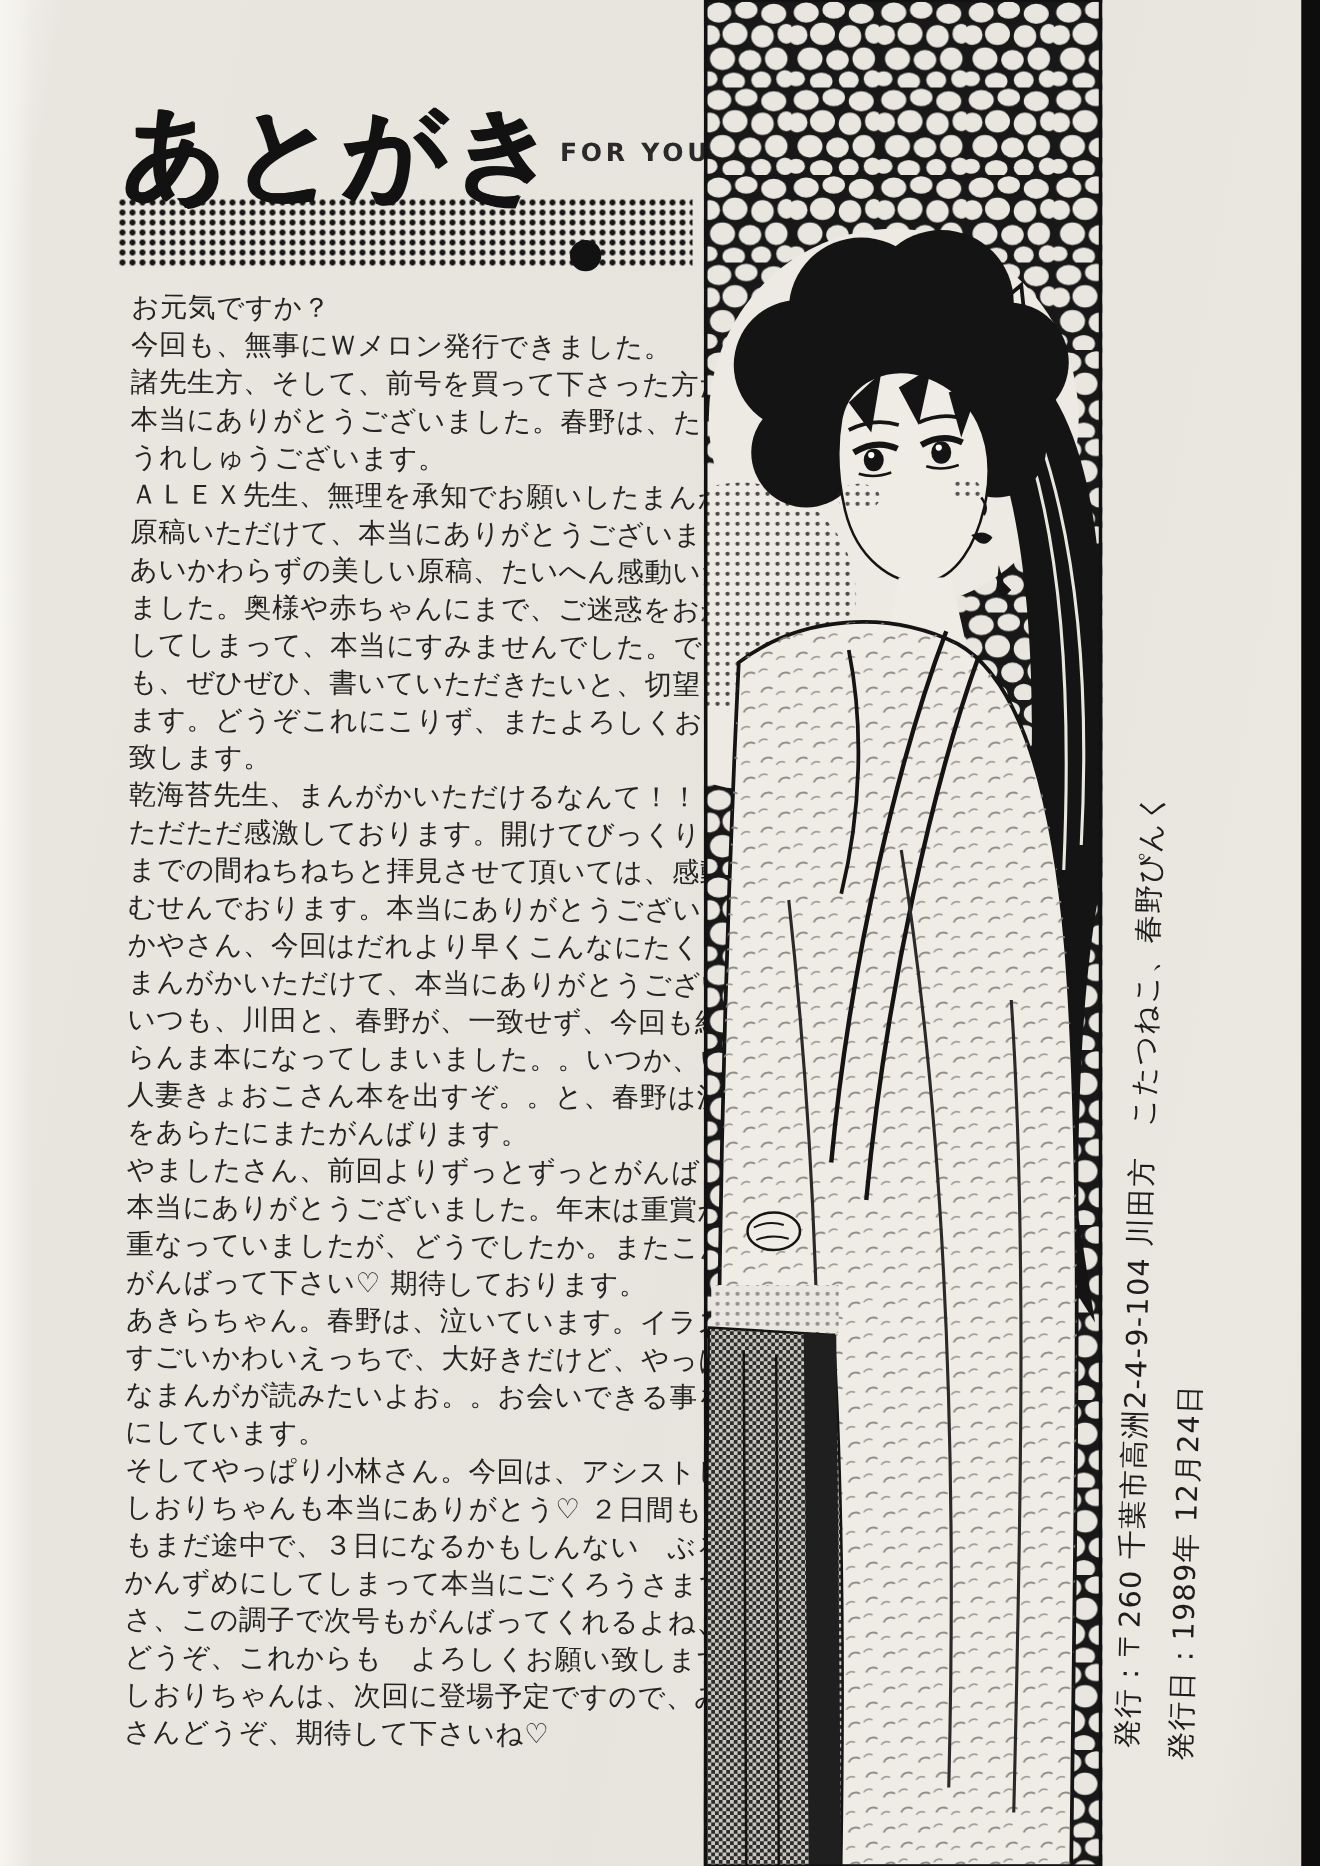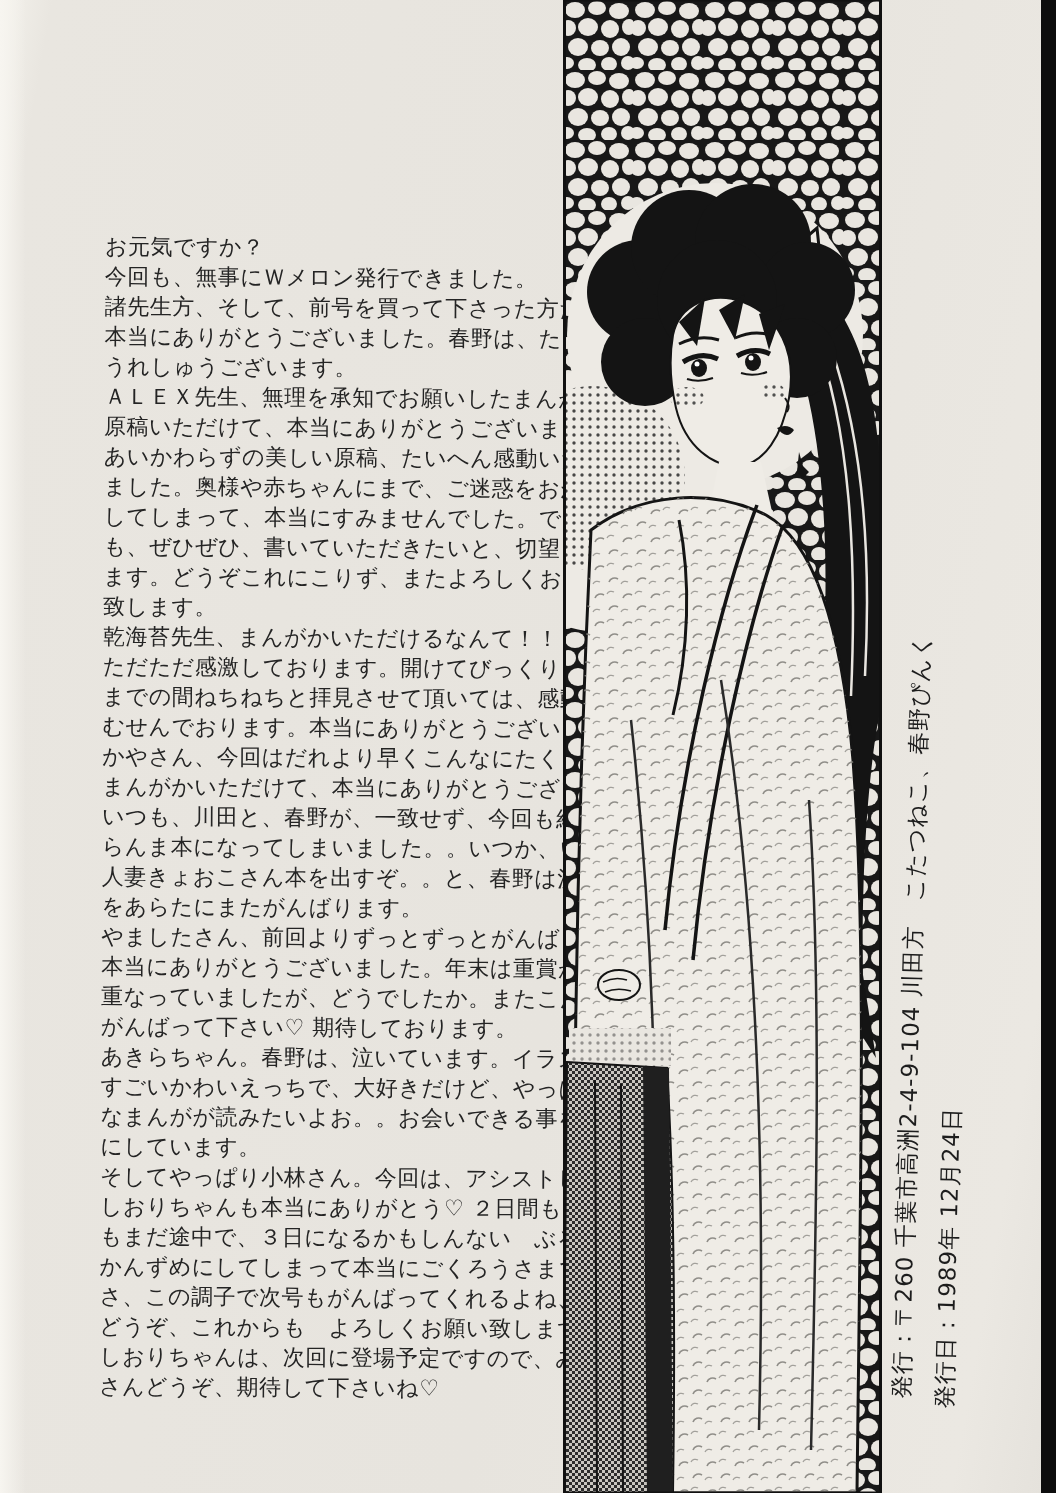--- a/index.html
+++ b/index.html
@@ -51,20 +51,26 @@
     transform-origin:0 0;transform:rotate(-88.5deg);
   }
   .colophon-publisher{left:886px;top:1398px;}
   .colophon-date{left:929px;top:1408px;}
 </style>
 </head>
 <body>
 
 <div class="page">
 
+  <div class="title-block">
+    <div class="title-band"></div>
+    <div class="title-text">あとがき</div>
+    <div class="title-dot"></div>
+    <div class="for-you">FOR YOU</div>
+  </div>
 
   <div class="afterword">
       <div class="hw-line">お元気ですか？</div>
       <div class="hw-line">今回も、無事にＷメロン発行できました。</div>
       <div class="hw-line">諸先生方、そして、前号を買って下さった方たちに、</div>
       <div class="hw-line">本当にありがとうございました。春野は、たいへん</div>
       <div class="hw-line">うれしゅうございます。</div>
       <div class="hw-line">ＡＬＥＸ先生、無理を承知でお願いしたまんが</div>
       <div class="hw-line">原稿いただけて、本当にありがとうございました。</div>
       <div class="hw-line">あいかわらずの美しい原稿、たいへん感動いたし</div>

